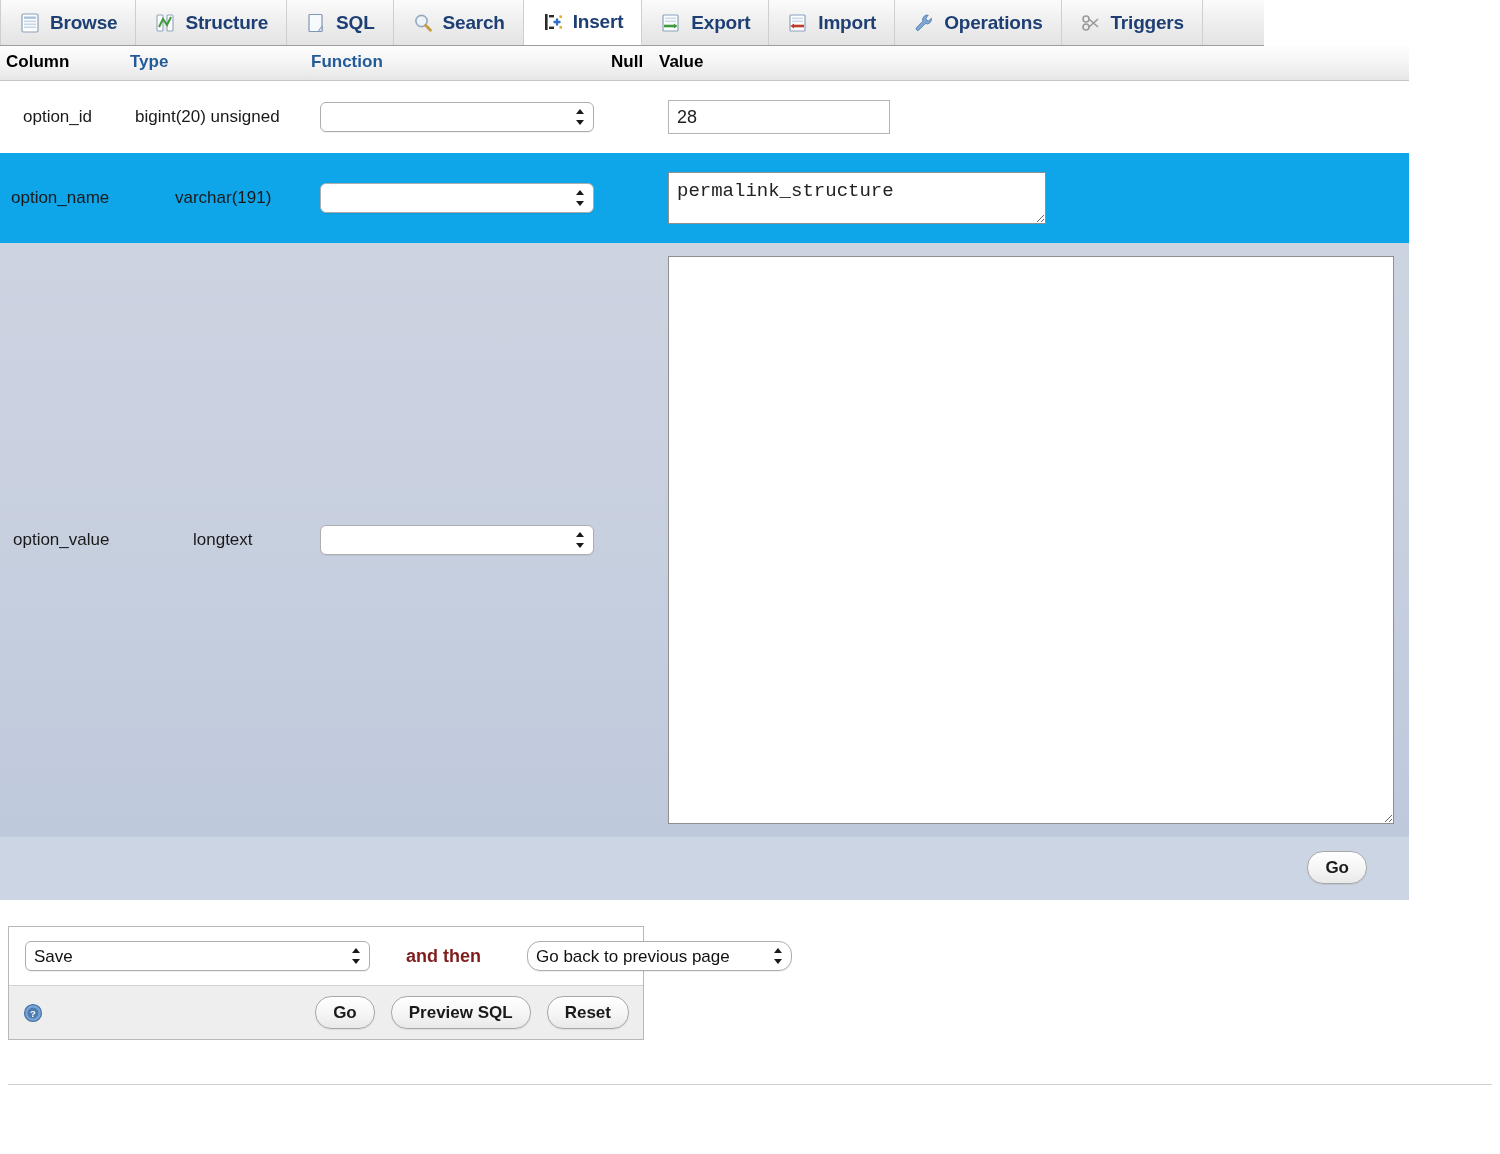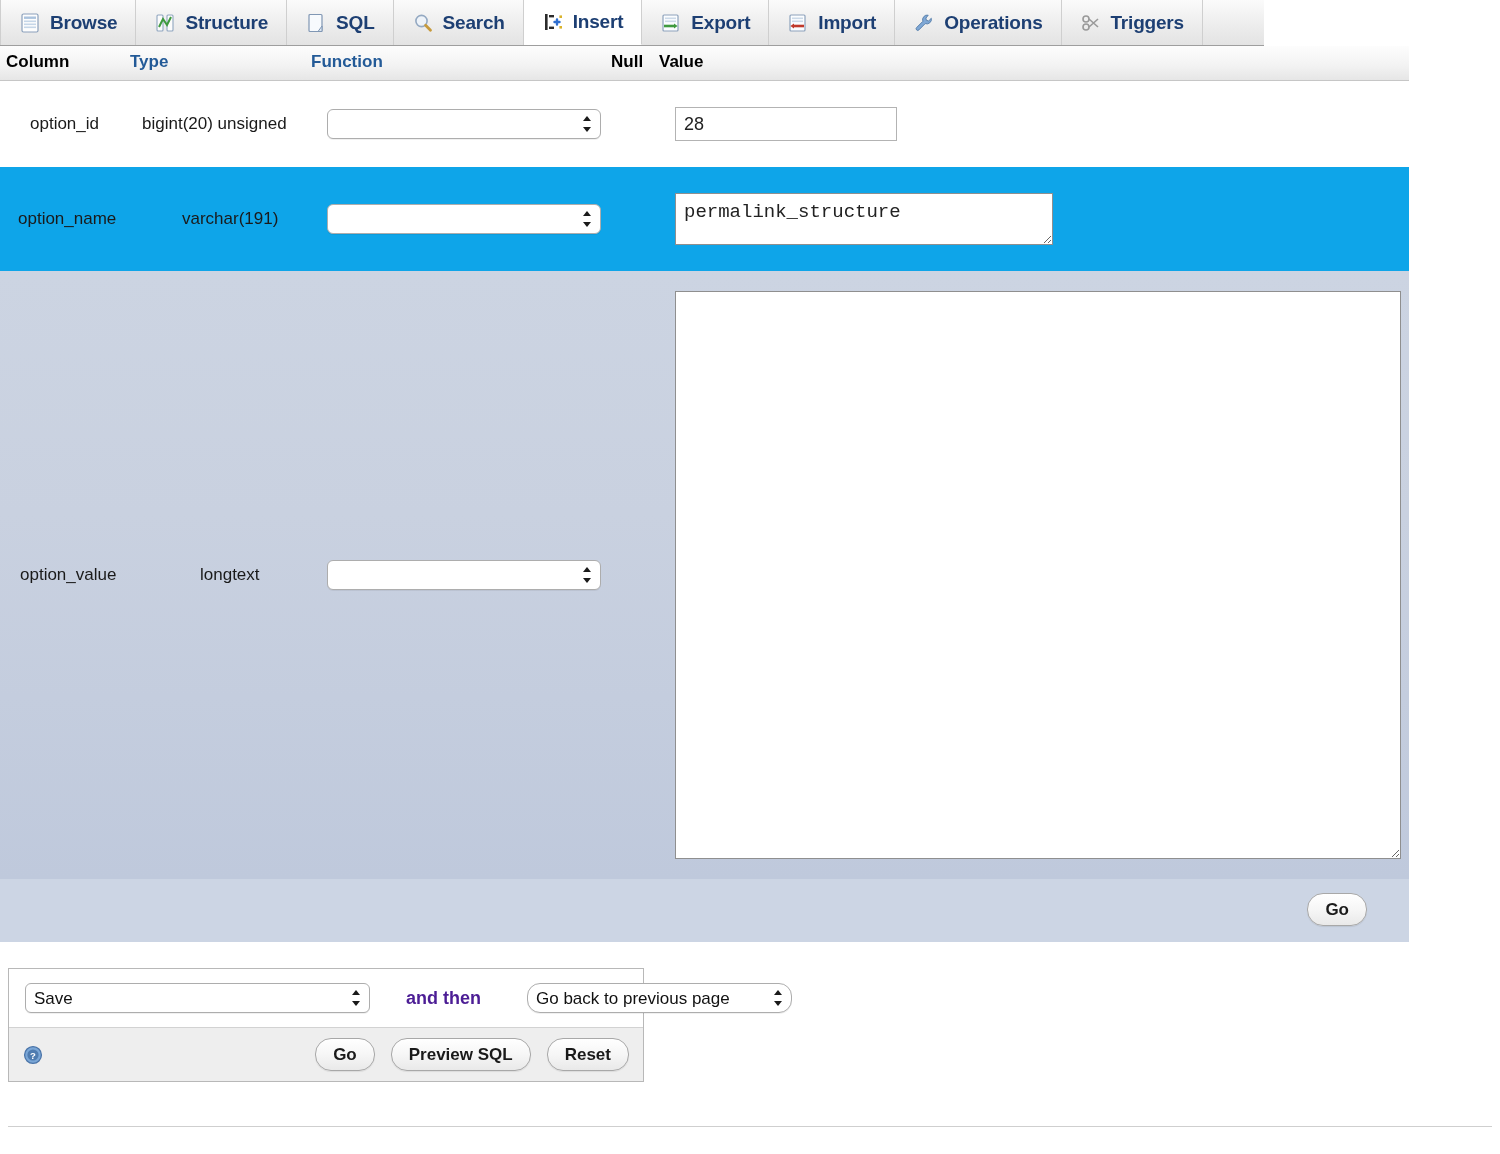--- a/index.html
+++ b/index.html
@@ -69,21 +69,21 @@
   th.th-column { color: #000000; padding-left: 8px; }
   th.th-type   { color: #235a97; }
   th.th-func   { color: #235a97; }
   th.th-null   { color: #000000; }
   th.th-value  { color: #000000; }
 
   #insert-table td {
     font-size: 17px;
     color: #1a1a1a;
     vertical-align: middle;
-    padding: 12px;
+    padding: 5px;
   }
 
   tr.row-odd  td { background: #ffffff; }
   tr.row-even td { background: #0ea5e9; }
   tr.row-big  td { background: linear-gradient(to bottom,#ccd4e2 0%,#c9d1e0 40%,#bfc9dc 100%); }
   tr.row-foot td { background: #ccd5e4; }
 
   td.c-col  { padding-left: 8px; }
   td.c-type { }
   td.c-func { }
@@ -190,21 +190,21 @@
   #bp-bottom {
     background: #eeeeee;
     border-top: 1px solid #d2d2d2;
     padding: 10px 14px;
     display: flex;
     align-items: center;
   }
   #andthen {
     font-size: 18px;
     font-weight: bold;
-    color: #4c1d95;
+    color: #7f1d1d;
     margin: 0 46px 0 36px;
     white-space: nowrap;
   }
   .spacer { flex: 1 1 auto; }
   #bp-bottom .btn { margin-left: 16px; }
 
   hr.page-rule {
     border: none;
     border-top: 1px solid #cfcfcf;
     margin: 44px 8px 0 8px;

